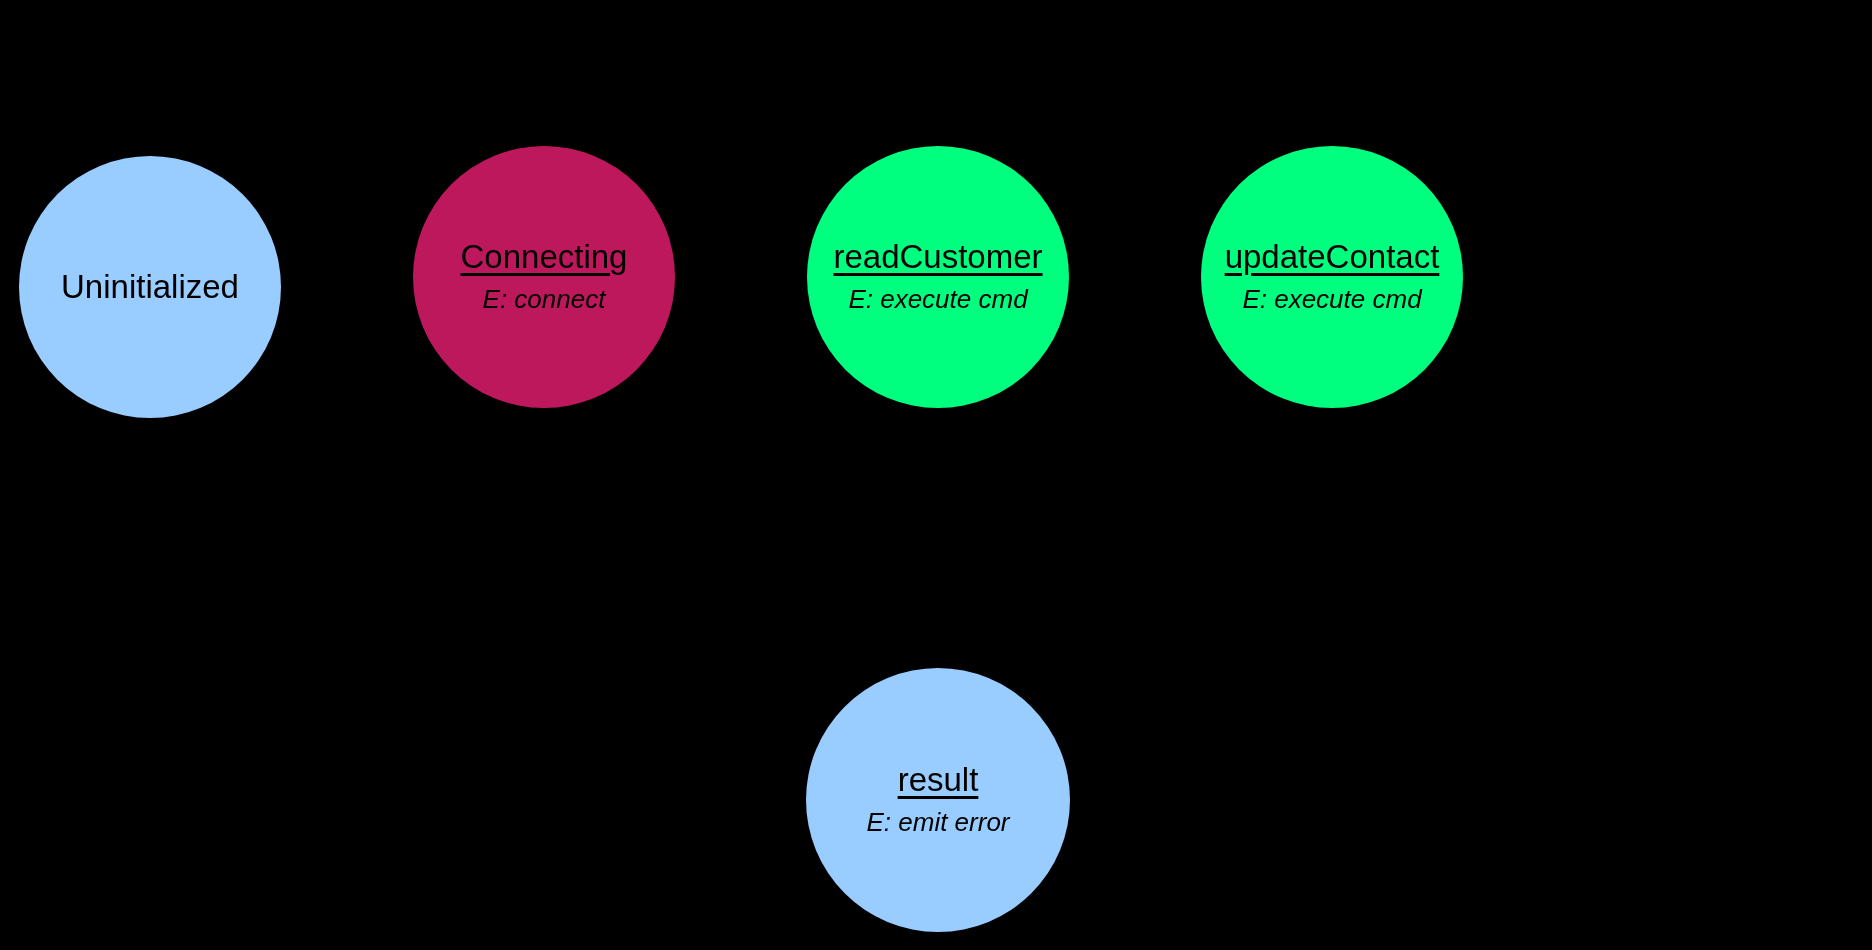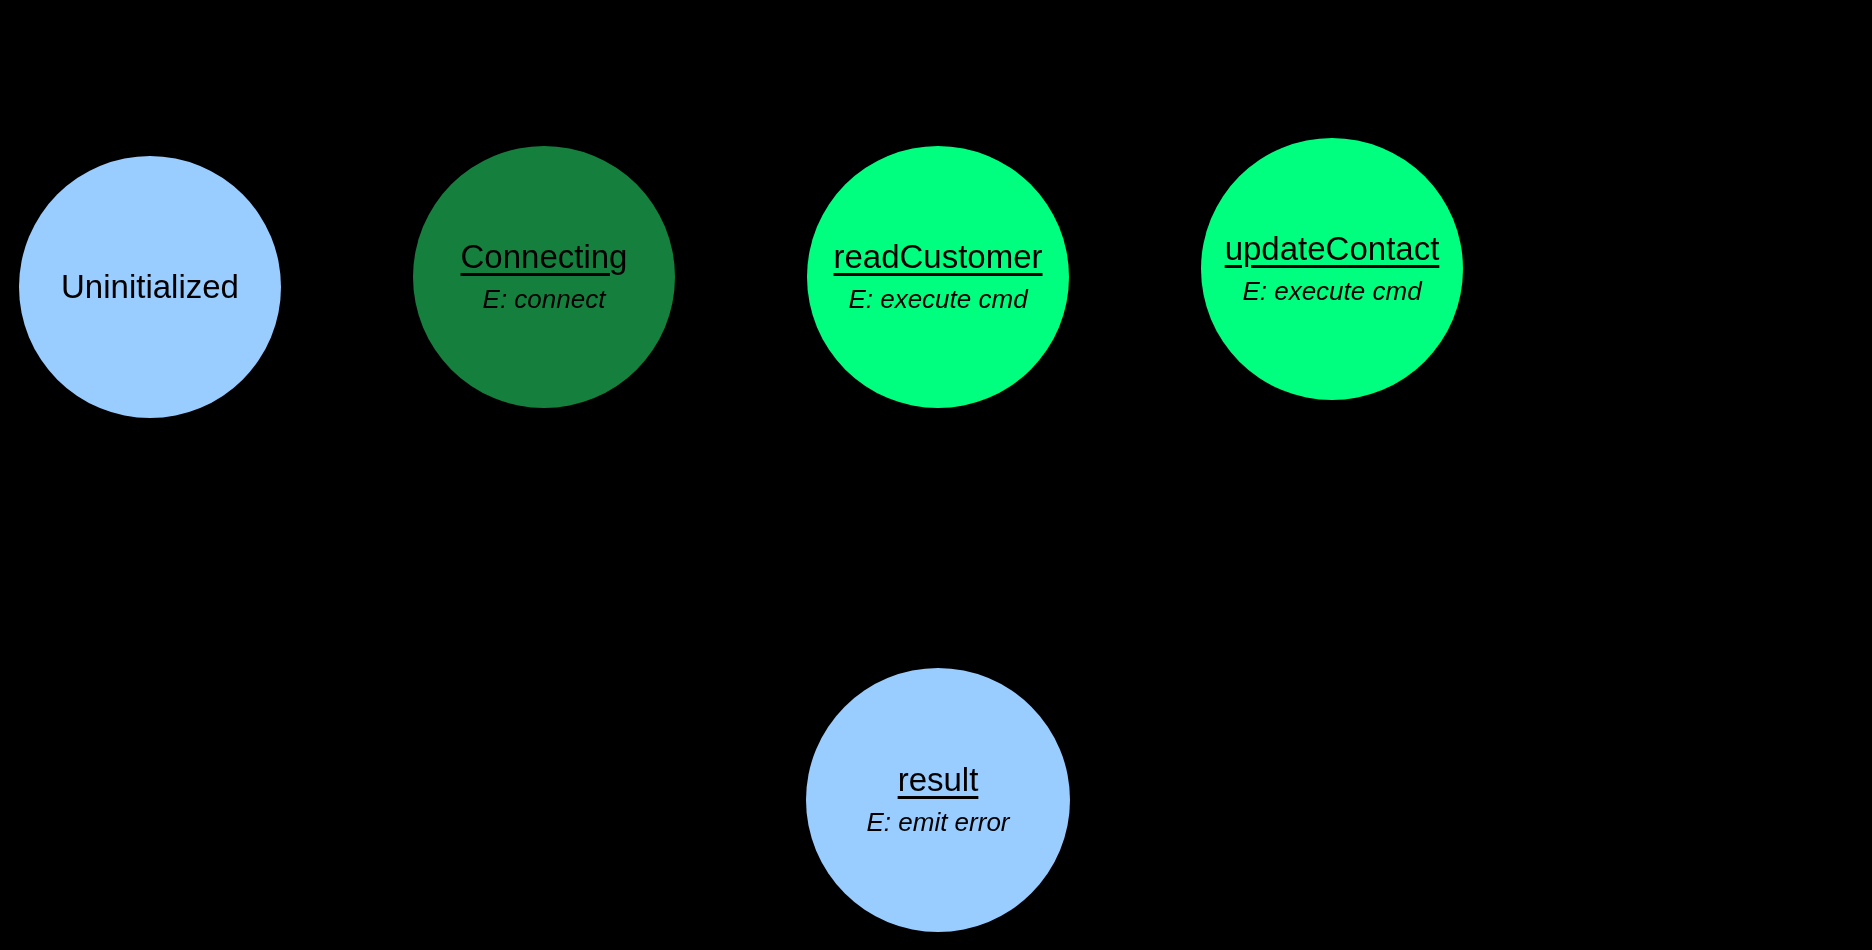--- a/index.html
+++ b/index.html
@@ -41,34 +41,34 @@
     font-size: 26px;
     line-height: 38px;
     font-style: italic;
     white-space: nowrap;
     margin-top: 3px;
   }
   
   .pos-uninitialized { left: 19px;   top: 156px; width: 262px; height: 262px; }
   .pos-connecting    { left: 413px;  top: 146px; width: 262px; height: 262px; }
   .pos-readcustomer  { left: 807px;  top: 146px; width: 262px; height: 262px; }
-  .pos-updatecontact { left: 1201px; top: 138px; width: 262px; height: 262px; }
+  .pos-updatecontact { left: 1201px; top: 146px; width: 262px; height: 262px; }
   .pos-done          { left: 1595px; top: 146px; width: 262px; height: 262px; }
   .pos-error         { left: 806px;  top: 668px; width: 264px; height: 264px; }
 </style>
 </head>
 <body>
 
 <div class="canvas" style="background-color: rgb(0, 0, 0);">
 
   <div class="state pos-uninitialized" style="background-color: rgb(153, 204, 255);">
     <div class="state-title">Uninitialized</div>
   </div>
 
-  <div class="state pos-connecting" style="background-color: #15803d;">
+  <div class="state pos-connecting" style="background-color: #be185d;">
     <div class="state-title underlined">Connecting</div>
     <div class="state-entry">E: connect</div>
   </div>
 
   <div class="state pos-readcustomer" style="background-color: rgb(0, 255, 127);">
     <div class="state-title underlined">readCustomer</div>
     <div class="state-entry">E: execute cmd</div>
   </div>
 
   <div class="state pos-updatecontact" style="background-color: rgb(0, 255, 127);">

